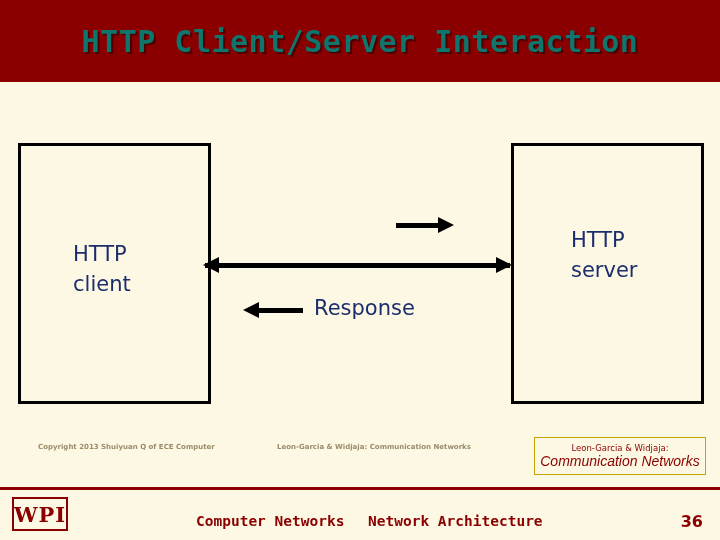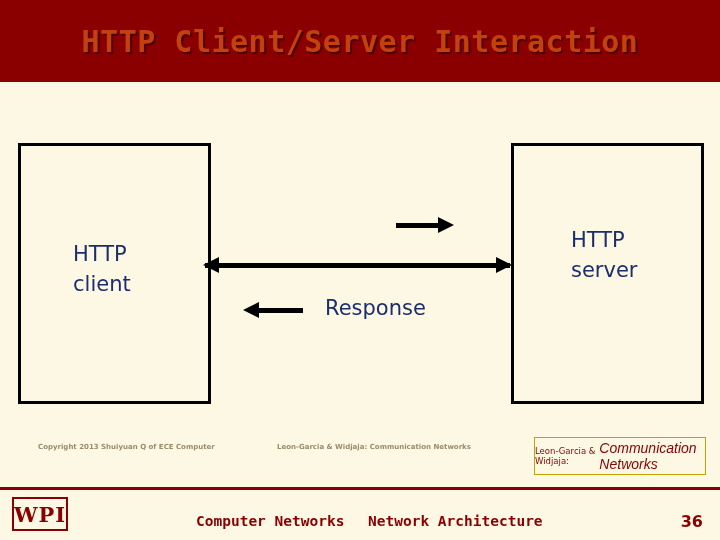--- a/index.html
+++ b/index.html
@@ -30,21 +30,21 @@
   }
   .title-text {
     position: absolute;
     left: 0;
     top: 0;
     width: 720px;
     height: 82px;
     display: flex;
     align-items: center;
     justify-content: center;
-    color: #c2410c;
+    color: #0f766e;
     font-family: "DejaVu Sans Mono", monospace;
     font-size: 30px;
     font-weight: bold;
     letter-spacing: 0.5px;
     text-shadow: 2px 2px 1px rgba(0,0,0,0.45);
     white-space: nowrap;
   }
   
   .node-box {
     position: absolute;
@@ -146,21 +146,21 @@
     color: #1c2d6e;
     font-family: "DejaVu Sans", sans-serif;
     font-size: 21px;
     white-space: nowrap;
   }
   #request-label {
     left: 299px;
     top: 214px;
   }
   #response-label {
-    left: 325px;
+    left: 314px;
     top: 296px;
   }
   
   .fineprint {
     position: absolute;
     color: #9b8b6a;
     font-family: "DejaVu Sans", sans-serif;
     font-size: 7px;
     white-space: nowrap;
     font-weight: bold;
@@ -177,21 +177,21 @@
   #credit-box {
     position: absolute;
     left: 534px;
     top: 437px;
     width: 172px;
     height: 38px;
     border: 1px solid #c8a200;
     box-sizing: border-box;
     background: #fdf8e3;
     display: flex;
-    flex-direction: row;
+    flex-direction: column;
     align-items: center;
     justify-content: center;
   }
   #credit-box .credit-line1 {
     color: #8a0000;
     font-size: 8.5px;
     font-family: "DejaVu Sans", sans-serif;
   }
   #credit-box .credit-line2 {
     color: #8a0000;

